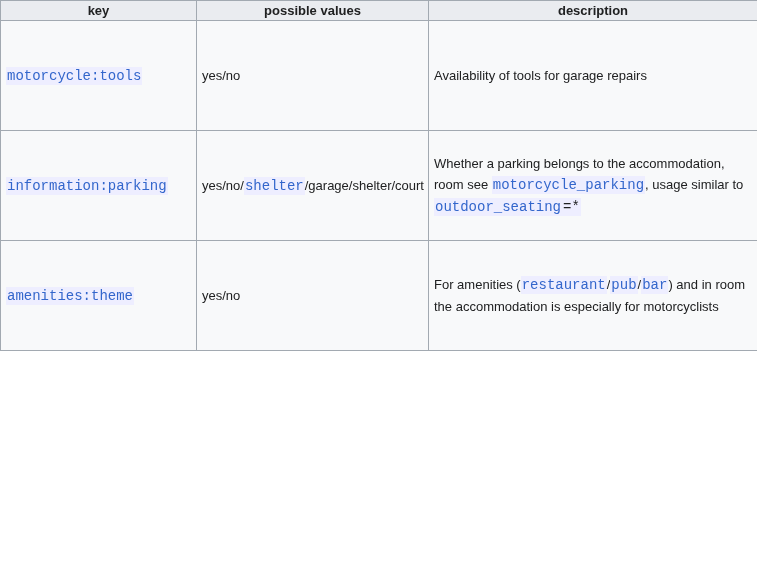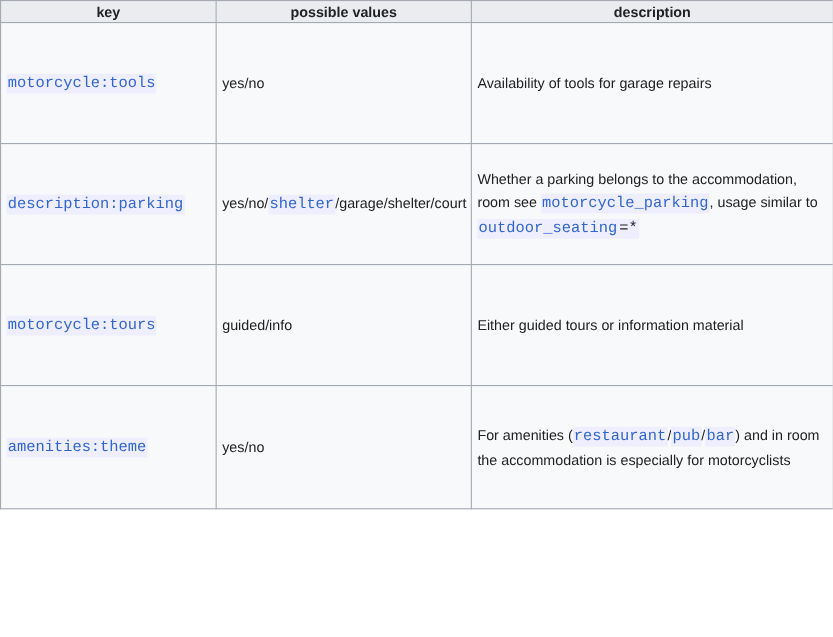--- a/index.html
+++ b/index.html
@@ -66,30 +66,25 @@
     </tr>
   </thead>
   <tbody id="table-body">
   <tr>
     <td><a class="seg-key">motorcycle:tools</a></td>
     <td><span class="seg-text">yes/no</span></td>
     <td><span class="seg-text">Availability of tools for garage repairs</span></td>
   </tr>
 
   <tr>
-    <td><a class="seg-key">description:parking</a></td>
+    <td><a class="seg-key">information:parking</a></td>
     <td><span class="seg-text">yes/no/</span><a class="seg-key">shelter</a><span class="seg-text">/garage/shelter/court</span></td>
     <td><span class="seg-text">Whether a parking belongs to the accommodation,</span><br><span class="seg-text">room see </span><a class="seg-key">motorcycle_parking</a><span class="seg-text">, usage similar to</span><br><a class="seg-key">outdoor_seating</a><span class="seg-mono">=*</span></td>
   </tr>
 
-  <tr>
-    <td><a class="seg-key">motorcycle:tours</a></td>
-    <td><span class="seg-text">guided/info</span></td>
-    <td><span class="seg-text">Either guided tours or information material</span></td>
-  </tr>
 
 
   <tr>
     <td><a class="seg-key">amenities:theme</a></td>
     <td><span class="seg-text">yes/no</span></td>
     <td><span class="seg-text">For amenities (</span><a class="seg-key">restaurant</a><span class="seg-text">/</span><a class="seg-key">pub</a><span class="seg-text">/</span><a class="seg-key">bar</a><span class="seg-text">) and in room</span><br><span class="seg-text">the accommodation is especially for motorcyclists</span></td>
   </tr>
 </tbody>
 </table>
 

